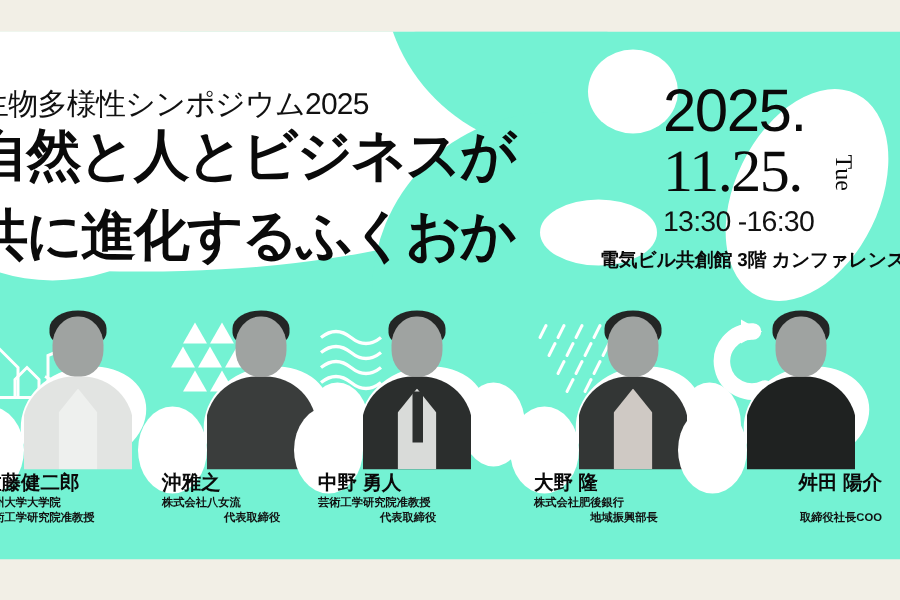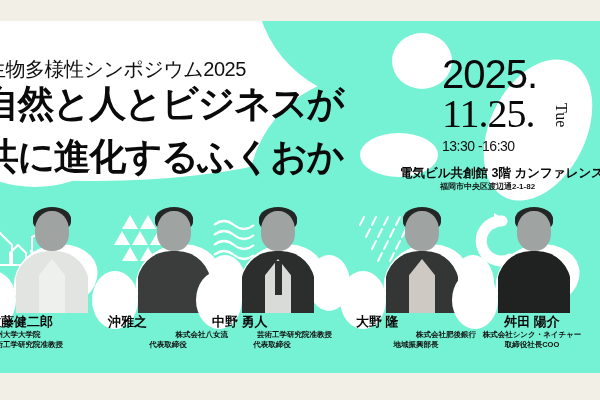--- a/index.html
+++ b/index.html
@@ -83,21 +83,21 @@
     font-size:40px; font-weight:400; color:#0a0a0a;
     letter-spacing:-1px; line-height:0.98; white-space:nowrap;
   }
   .date-row2 { position:relative; white-space:nowrap;font-family:Liberation Serif, serif; }
   .dow {
     position:absolute; left:128px; top:9px;
     font-size:16px; color:#0a0a0a;
     transform:rotate(90deg); transform-origin:left top;
   }
   .time {
-    margin-top:5px; font-size:14px; color:#111;
+    margin-top:5px; font-size:19px; color:#111;
     letter-spacing:-0.5px; white-space:nowrap;
   }
   .venue {
     position:absolute; left:400px; top:144px; z-index:22;
     font-size:12.5px; font-weight:700; color:#0a0a0a; white-space:nowrap;
   }
   .venue-addr {
     position:absolute; left:440px; top:160px; z-index:22;
     font-size:8px; font-weight:700; color:#111; white-space:nowrap;
   }
@@ -163,30 +163,30 @@
   
   .motif { position:absolute; left:0; top:14px; width:70px; height:62px; }
 
   .spk-name {
     position:absolute; left:0; top:116px; width:120px;
     text-align:left; font-size:13px; font-weight:700;
     color:#0a0a0a; white-space:nowrap; letter-spacing:0px;
   }
   .spk-org {
     position:absolute; left:0; top:133px; width:120px;
-    text-align:right; font-size:7.5px; font-weight:700;
+    text-align:left; font-size:7.5px; font-weight:700;
     color:#111; white-space:nowrap; line-height:1.45;
   }
   .spk-title2 {
     position:absolute; left:0; top:143px; width:120px;
     text-align:center; font-size:7.5px; font-weight:700;
     color:#111; white-space:nowrap;
   }
   .spk.s0 .spk-name, .spk.s0 .spk-org, .spk.s0 .spk-title2 { text-align:left; padding-left:2px; }
-  .spk.s4 .spk-name, .spk.s4 .spk-org, .spk.s4 .spk-title2 { text-align:center; padding-left:8px; }
+  .spk.s4 .spk-name, .spk.s4 .spk-org, .spk.s4 .spk-title2 { text-align:right; padding-left:8px; }
 </style>
 </head>
 <body>
 
 <div id="poster">
 
   <div class="band top"></div>
 
   <div id="stage">
 
@@ -207,21 +207,20 @@
     <div class="date-wrap">
       <div class="date-big">2025.</div>
       <div class="date-row2">
         <span class="date-big">11.25.</span>
         <span class="dow">Tue</span>
       </div>
       <div class="time">13:30 -16:30</div>
     </div>
 
     <div class="venue">電気ビル共創館 3階 カンファレンスルームA</div>
-    <div class="venue-addr">福岡市中央区渡辺通2-1-82</div>
 
     <div id="speakers">
 
       <div class="spk s0">
         <div class="spk-blob pb-b"></div>
         <div class="spk-blob pb-a"></div>
         <svg class="motif" viewBox="0 0 70 62">
           <g fill="none" stroke="#ffffff" stroke-width="2">
             <path d="M2 34 L14 22 L26 34 L26 54 L2 54 Z"></path>
             <path d="M24 42 L32 34 L40 42 L40 54 L24 54 Z"></path>
@@ -329,21 +328,20 @@
             <path d="M34 10 A20 20 0 1 0 42 48"></path>
           </g>
           <polygon points="26,2 40,10 26,18" fill="#ffffff"></polygon>
         </svg>
         <div class="portrait">
           <div class="p-body"></div>
           <div class="p-hair"></div>
           <div class="p-head"></div>
         </div>
         <div class="spk-name">舛田 陽介</div>
-        <div class="spk-org">株式会社シンク・ネイチャー</div>
         <div class="spk-title2">取締役社長COO</div>
       </div>
 
     </div>
 
   </div>
 
   <div class="band bottom"></div>
 </div>
 

